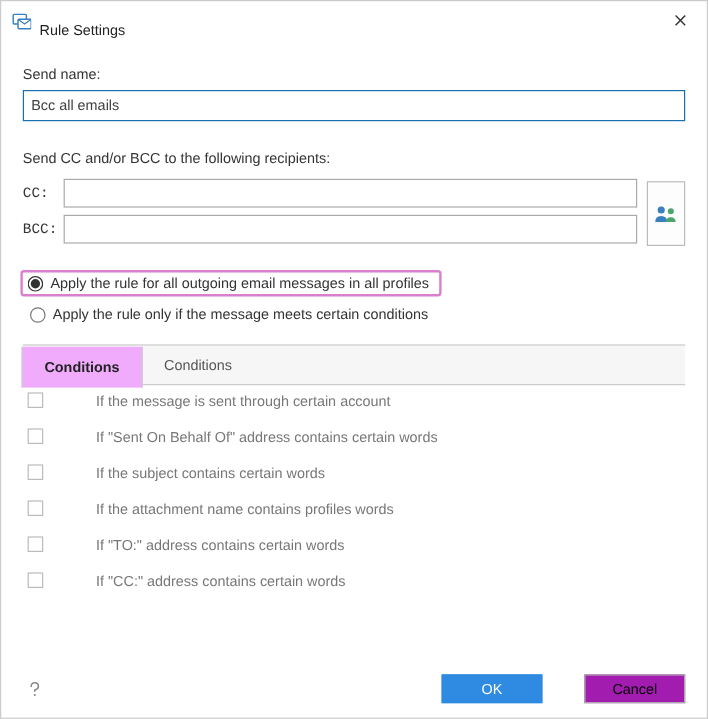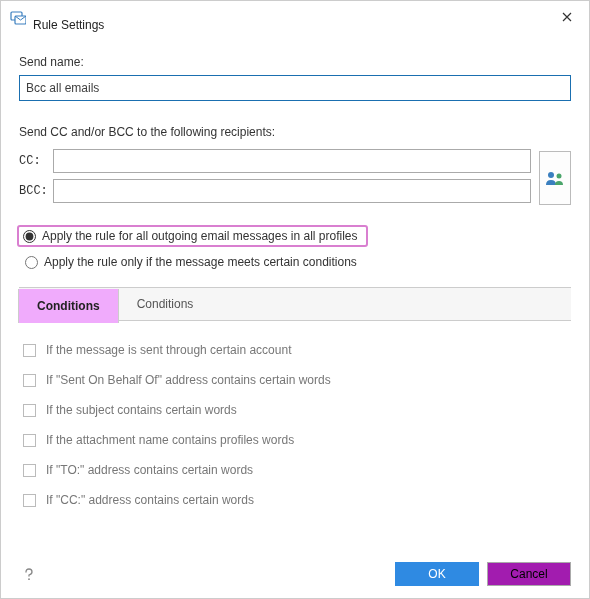--- a/index.html
+++ b/index.html
@@ -125,39 +125,41 @@
     border-left: 1px solid #ccc;
     border-right: 1px solid #ccc;
     position: relative;
     top: 1px;
     margin-left: -1px;
     height: 34px;
   }
   .cond-list { margin-top: 6px; }
   .cond-row {
     display: flex;
-    align-items: flex-end;
+    align-items: flex-start;
     height: 30px;
     padding-left: 4px;
+    gap: 34px;
   }
   .cond-check {
     width: 13px; height: 13px;
     border: 1px solid #bbb;
     margin-right: 10px;
     background: #fff;
     cursor: pointer;
   }
   .cond-label { font-size: 12px; color: #777; }
   .footer {
     position: absolute;
     bottom: 0; left: 1px; right: 0;
     height: 48px;
     display: flex;
     align-items: center;
     padding: 0 18px;
+    gap: 27px;
   }
   .help-icon {
     width: 18px; height: 18px;
     color: #888;
     display: flex; align-items: center; justify-content: center;
     cursor: pointer;
   }
   .btn {
     width: 84px;
     height: 24px;

